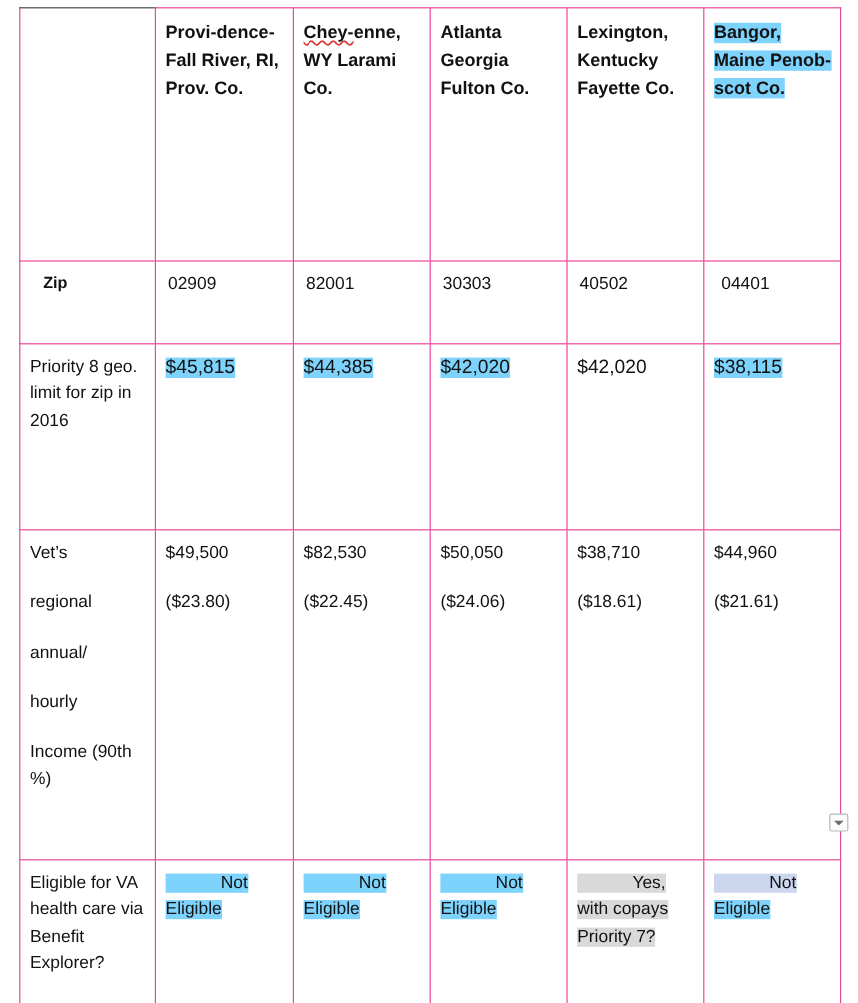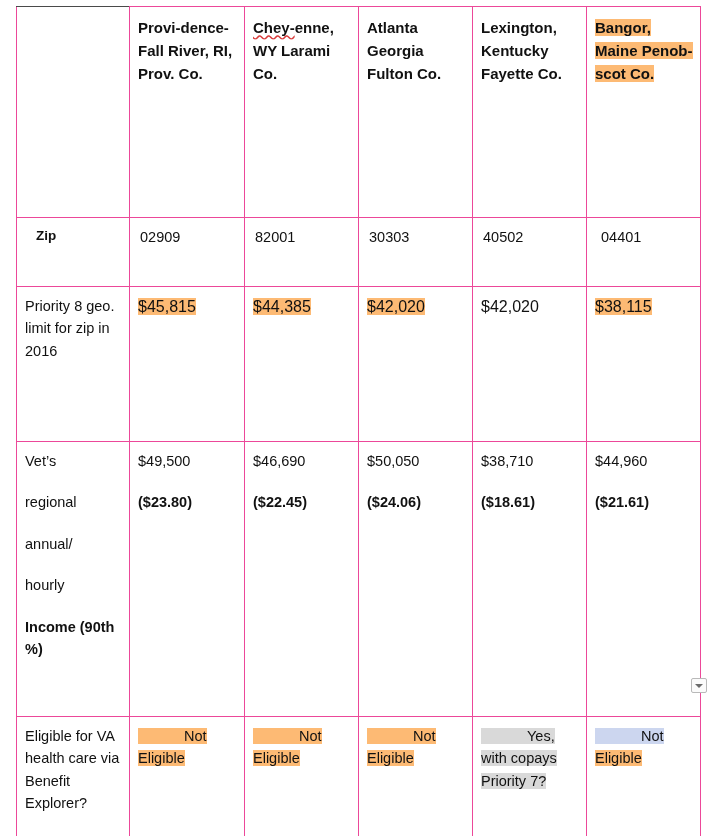--- a/index.html
+++ b/index.html
@@ -52,36 +52,36 @@
     line-height: 1.52;
     height: 192px;
     padding-top: 10px;
   }
   tr.head td.blank { border-top-color: #4a4a4a; }
 
   .spell {
     text-decoration: underline wavy #d83b3b;
     text-decoration-skip-ink: none;
   }
-  .hl { background: #fdba74; }
+  .hl { background: #7dd3fc; }
   .hl-blue { background: #ccd6ef; }
   .hl-strong { background: #d9d9d9; }
 
   tr.zip td { height: 52px; }
   tr.zip td:first-child { font-weight: bold; font-size: 13.5px; padding-left: 19px; }
   tr.zip td { font-size: 14.5px; }
   .zipval { padding-left: 2px; }
 
   tr.prio td { height: 138px; }
   tr.prio td.label { font-size: 14.5px; }
   tr.prio td .money { font-size: 16px; }
 
   tr.vet td { height: 258px; }
   tr.vet .line { margin: 0 0 19px 0; }
-  tr.vet .line:last-child { margin-bottom: 0; font-weight: bold; }
+  tr.vet .line:last-child { margin-bottom: 0; }
 
   tr.elig td { height: 170px; }
   tr.elig td { font-size: 14.5px; }
   tr.elig .bold { font-weight: normal; padding-left: 46px; }
 
   .nowrap { white-space: nowrap; text-align: center; }
 
   
   .scroll-nub {
     position: absolute;
@@ -164,21 +164,21 @@
           <div class="line">regional</div>
           <div class="line">annual/</div>
           <div class="line">hourly</div>
           <div class="line">Income (90th %)</div>
         </td>
         <td>
           <div class="line">$49,500</div>
           <div class="line">($23.80)</div>
         </td>
         <td>
-          <div class="line">$46,690</div>
+          <div class="line">$82,530</div>
           <div class="line">($22.45)</div>
         </td>
         <td>
           <div class="line">$50,050</div>
           <div class="line">($24.06)</div>
         </td>
         <td>
           <div class="line">$38,710</div>
           <div class="line">($18.61)</div>
         </td>

